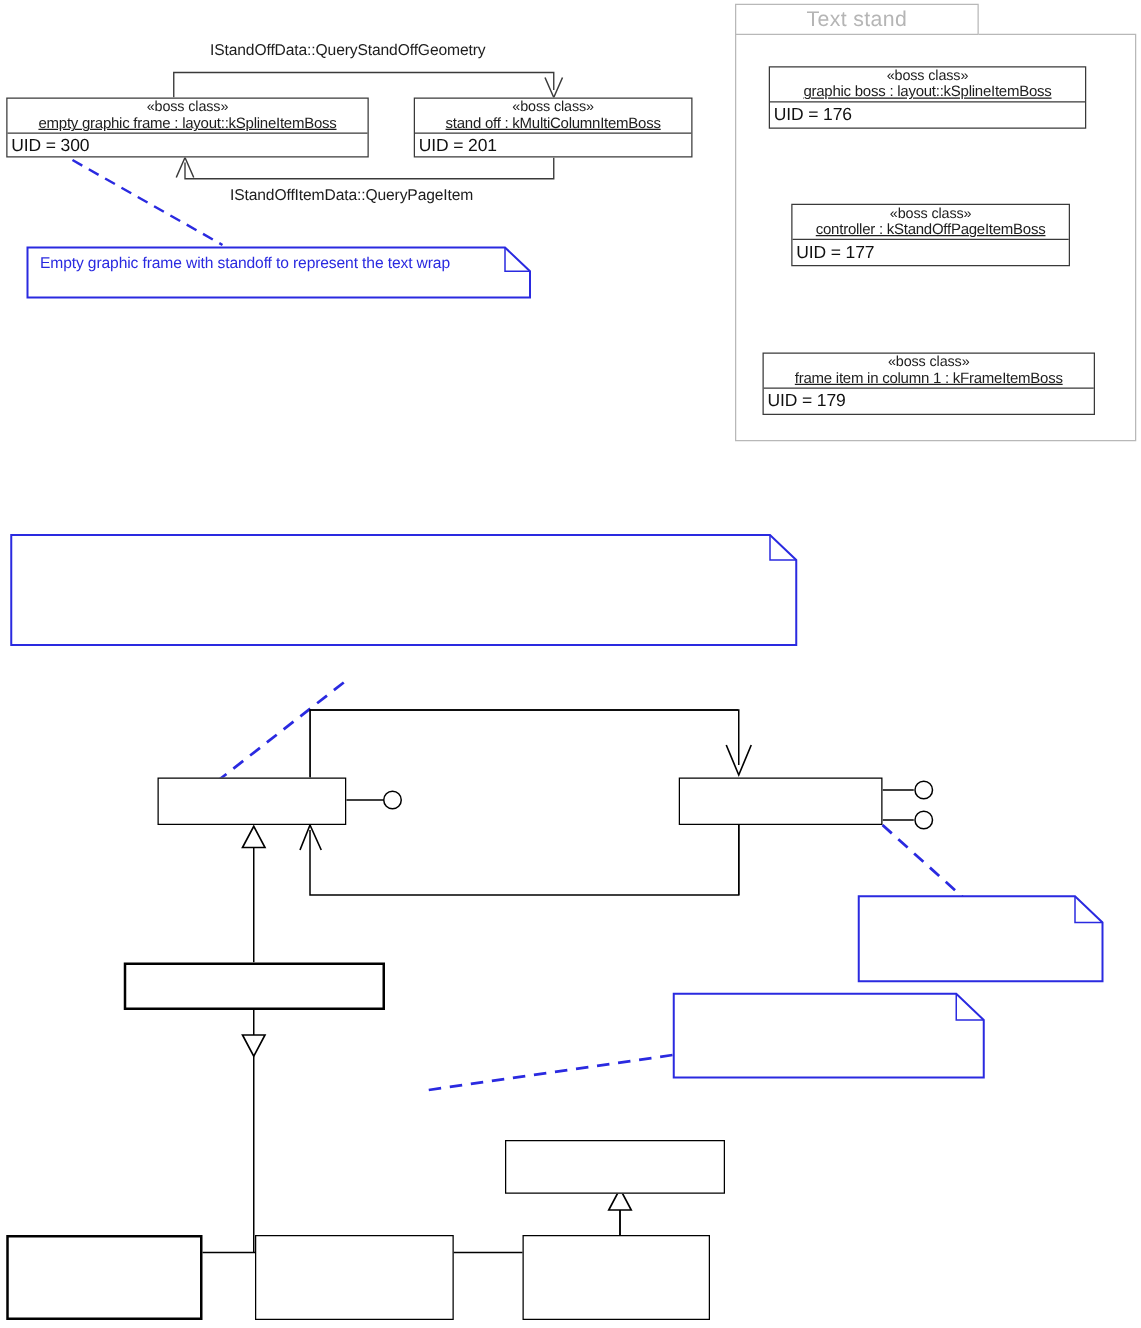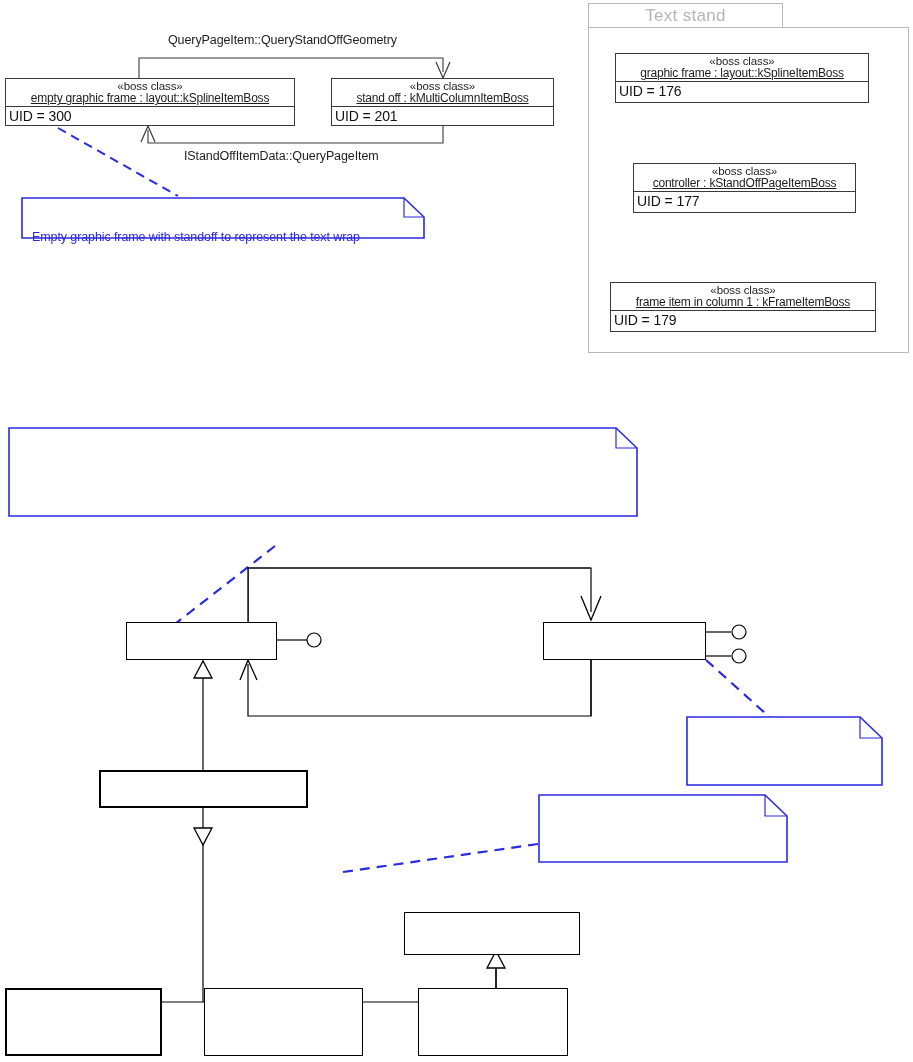--- a/index.html
+++ b/index.html
@@ -251,36 +251,36 @@
   </div>
 
   <div class="uml-box" style="left:331px; top:78px; width:223px; height:48px;">
     <div class="uml-head">
       <span class="stereo">«boss class»</span>
       <span class="cname">stand off : kMultiColumnItemBoss</span>
     </div>
     <div class="uml-attr">UID = 201</div>
   </div>
 
-  <div class="edge-label" style="left:168px; top:33px;">QueryPageItem::QueryStandOffGeometry</div>
+  <div class="edge-label" style="left:168px; top:33px;">IStandOffData::QueryStandOffGeometry</div>
   <div class="edge-label" style="left:184px; top:149px;">IStandOffItemData::QueryPageItem</div>
 
-  <div class="note" style="left:22px; top:198px; width:402px; height:24px;margin-top:27px;">
+  <div class="note" style="left:22px; top:198px; width:402px; height:24px;">
     <div class="note-text">Empty graphic frame with standoff to represent the text wrap</div>
   </div>
 
   <div class="pkg-tab" style="left:588px; top:3px; width:195px; height:25px;">
     <span>Text stand</span>
   </div>
   <div class="pkg-body" style="left:588px; top:27px; width:321px; height:326px;"></div>
 
   <div class="uml-box" style="left:615px; top:53px; width:254px; height:50px;">
     <div class="uml-head">
       <span class="stereo">«boss class»</span>
-      <span class="cname">graphic frame : layout::kSplineItemBoss</span>
+      <span class="cname">graphic boss : layout::kSplineItemBoss</span>
     </div>
     <div class="uml-attr">UID = 176</div>
   </div>
 
   <div class="uml-box" style="left:633px; top:163px; width:223px; height:50px;">
     <div class="uml-head">
       <span class="stereo">«boss class»</span>
       <span class="cname">controller : kStandOffPageItemBoss</span>
     </div>
     <div class="uml-attr">UID = 177</div>

